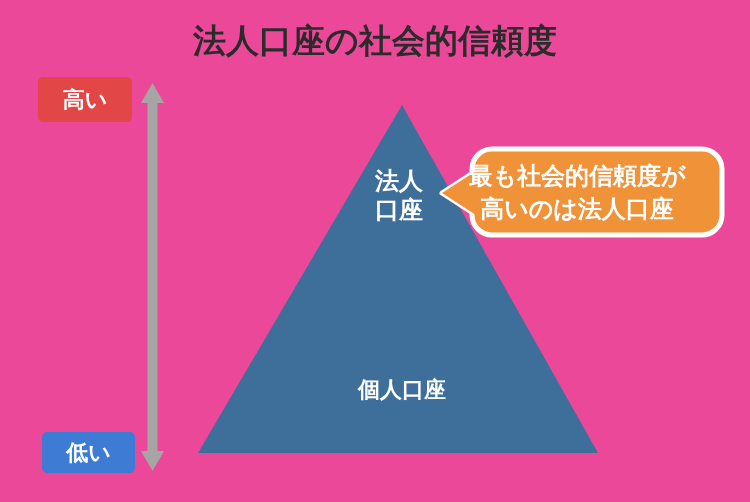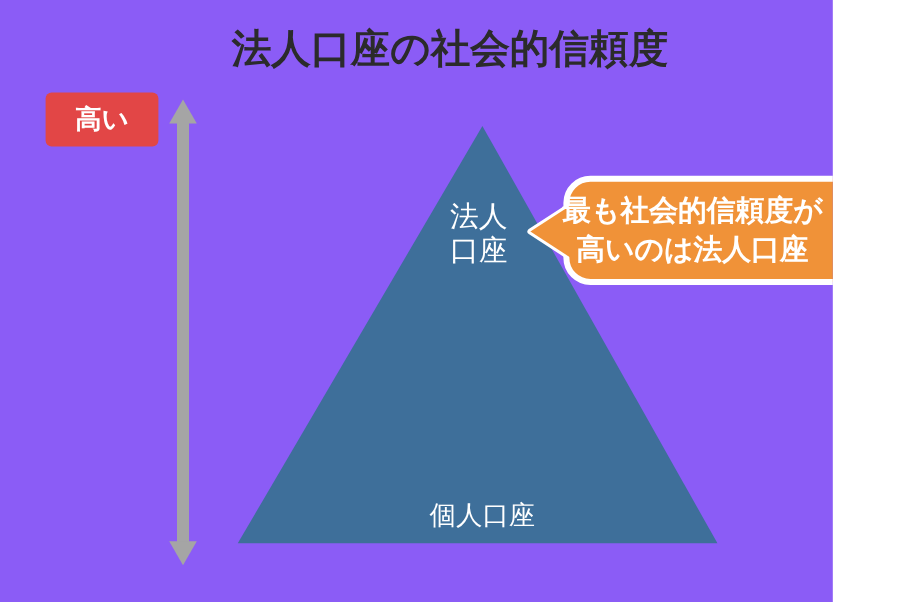--- a/index.html
+++ b/index.html
@@ -2,23 +2,23 @@
 <html><head>
 <meta charset="utf-8">
 <style>
   html,body{margin:0;padding:0;}
   body{
     font-family:"Liberation Sans","DejaVu Sans",sans-serif;
     background:#ffffff;
   }
   .canvas{
     position:relative;
-    width:694px;
+    width:750px;
     height:502px;
-    background:#8b5cf6;
+    background:#ec4899;
     overflow:hidden;
   }
   .title{
     position:absolute;
     left:0; top:22px;
     width:750px;
     margin:0;
     text-align:center;
     font-size:33px;
     line-height:38px;
@@ -51,39 +51,38 @@
     left:139px; top:82px;
   }
   .pyramid-svg{
     position:absolute;
     left:198px; top:105px;
   }
   .lvl{
     position:absolute;
     transform:translateX(-50%);
     color:#ffffff;
-    font-weight:normal;
+    font-weight:bold;
     text-align:left;
     white-space:pre-line;
   }
   .lvl1{
     left:399px; top:166px;
     font-size:24px;
     line-height:29px;
   }
   .lvl2{
     left:400px; top:275px;
     font-size:22px;
     line-height:24px;
   }
   .lvl3{
     left:402px; top:378px;
     font-size:22px;
     line-height:24px;
-    margin-top:40px;
   }
   .callout-svg{
     position:absolute;
     left:425px; top:140px;
   }
   .callout-text{
     position:absolute;
     left:452px; top:149px;
     width:250px; height:86px;
     display:flex;
@@ -98,20 +97,21 @@
   }
 </style>
 </head>
 <body>
 
 <div class="canvas">
 
   <h1 class="title">法人口座の社会的信頼度</h1>
 
   <div class="label-box high">高い</div>
+  <div class="label-box low">低い</div>
 
   <svg class="arrow-svg" width="27" height="390" viewBox="0 0 27 390">
     <polygon points="13.5,1 25,21 2,21" fill="#A5A5A5"></polygon>
     <rect x="8.5" y="18" width="10" height="354" fill="#A5A5A5"></rect>
     <polygon points="13.5,389 25,369 2,369" fill="#A5A5A5"></polygon>
   </svg>
 
   <svg class="pyramid-svg" width="400" height="348" viewBox="0 0 400 348">
     <polygon points="204,0 400,348 0,348" fill="#3E6F9A"></polygon>
   </svg>

